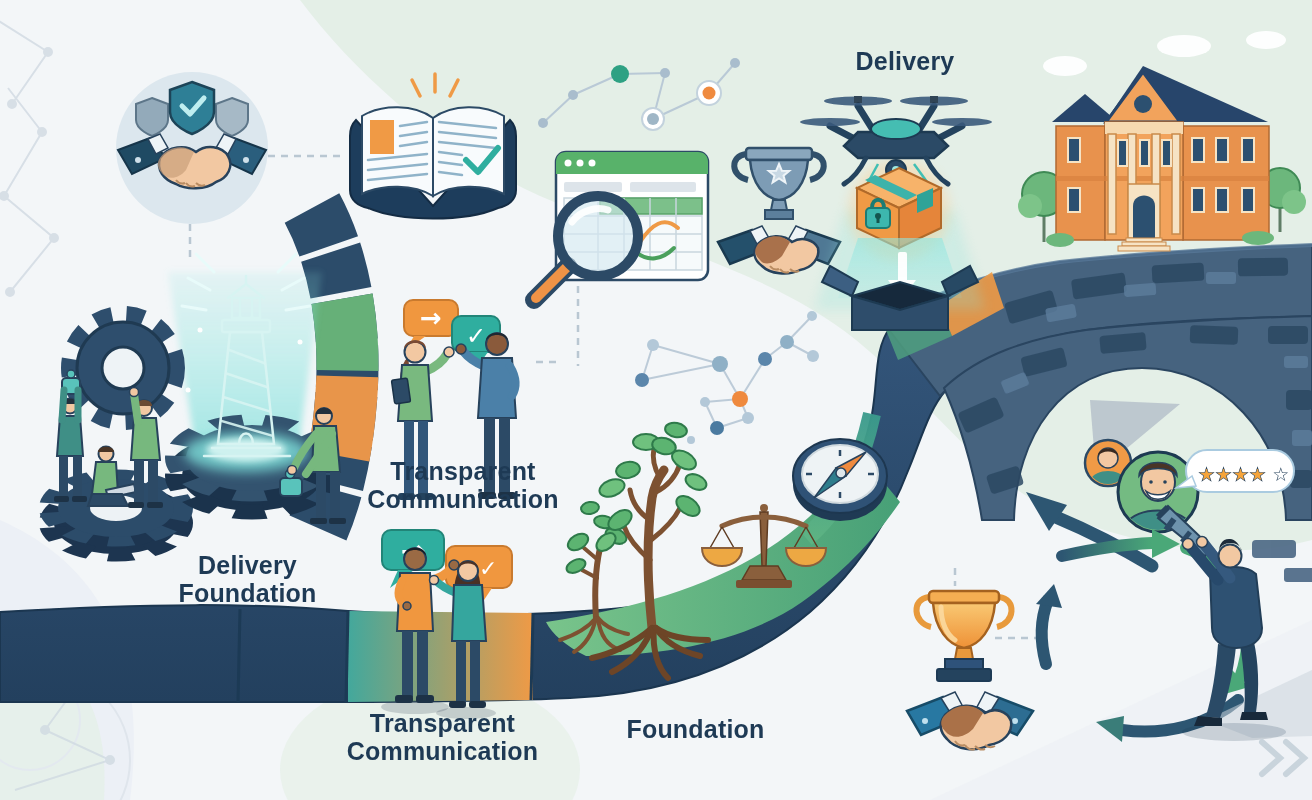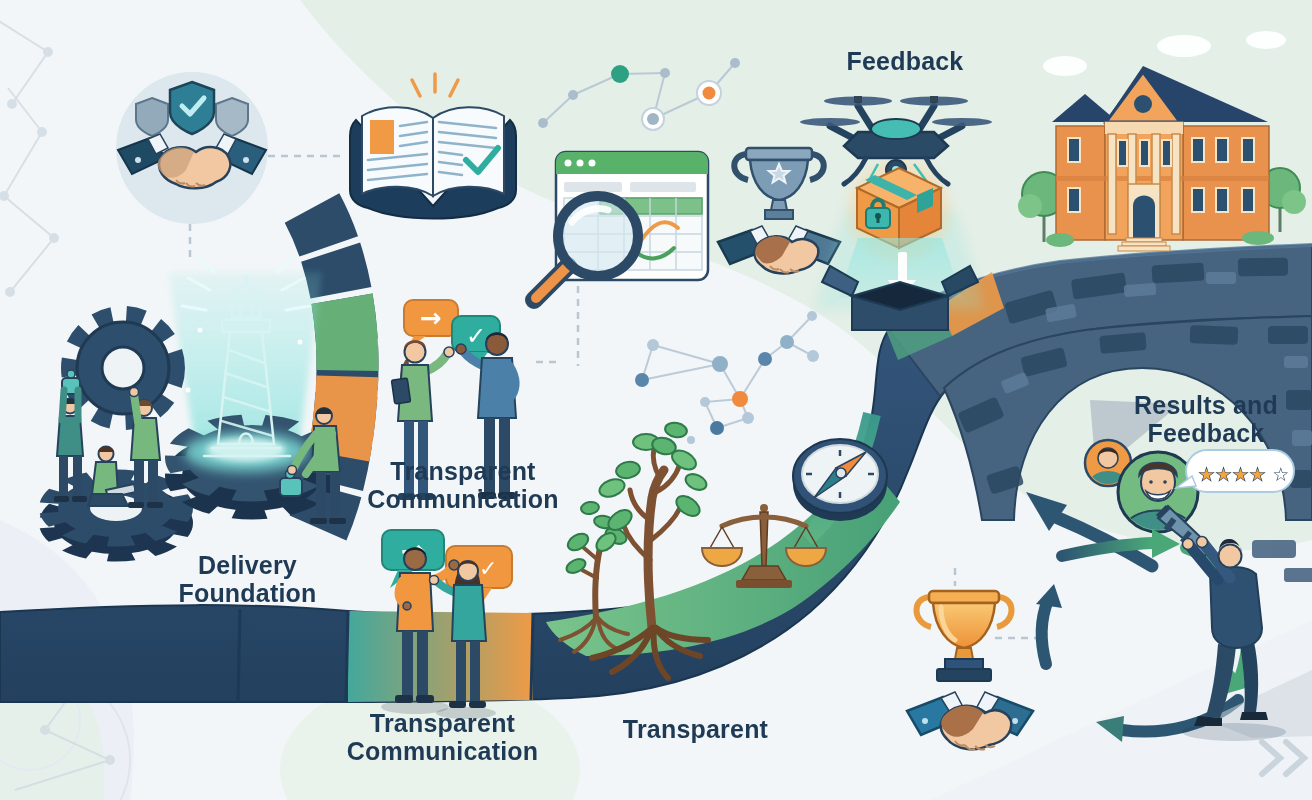--- a/index.html
+++ b/index.html
@@ -756,19 +756,18 @@
     <path d="M50 46 q4 6 10 4 M60 50 q4 6 10 4 M70 51 q5 5 10 3 M80 50 q5 4 10 1" fill="none" stroke="#b98c62" stroke-width="2"></path>
   </g>
 </g>
 
 <g stroke="#c9d4dc" stroke-width="6" fill="none" stroke-linecap="round">
   <polyline points="1262,742 1280,758 1262,774"></polyline>
         <polyline points="1286,742 1304,758 1286,774"></polyline>
 </g>
 </svg>
 
-<div class="label lbl-delivery">Feedback</div>
-<div class="label lbl-results">Results and Feedback</div>
+<div class="label lbl-delivery">Delivery</div>
 <div class="label lbl-trans-upper">Transparent Communication</div>
 <div class="label lbl-strategy">Delivery Foundation</div>
 <div class="label lbl-trans-lower">Transparent Communication</div>
-<div class="label lbl-consistency">Transparent</div>
+<div class="label lbl-consistency">Foundation</div>
 </div>
 
 </body></html>

